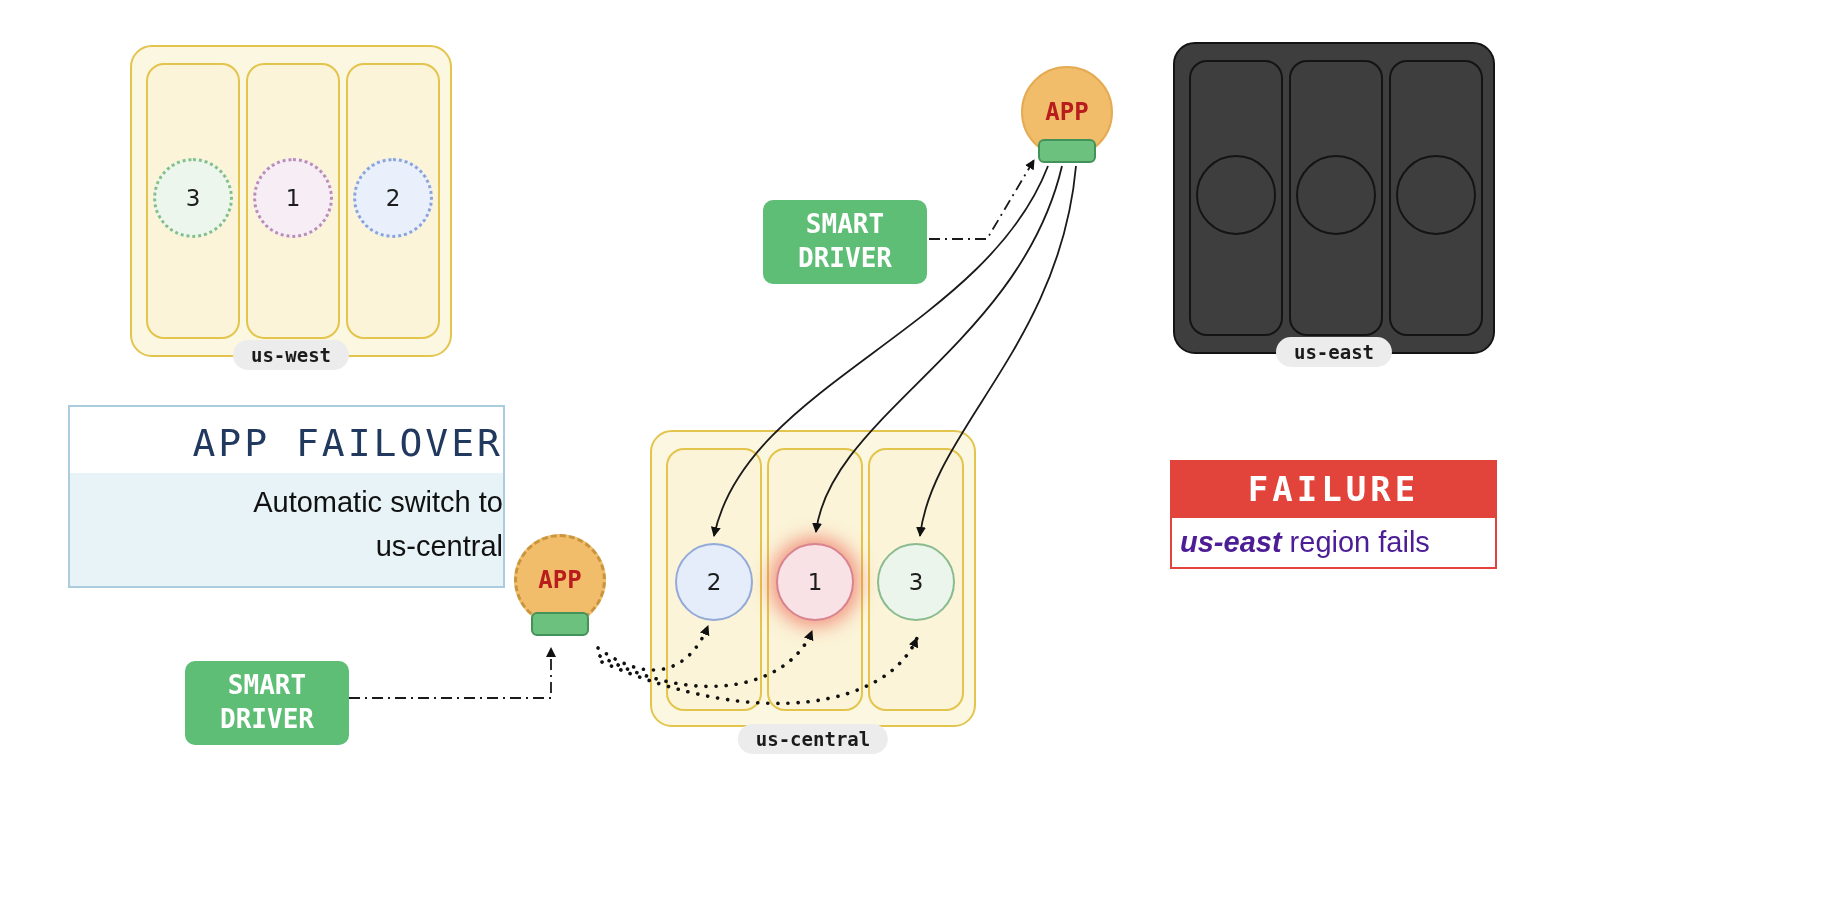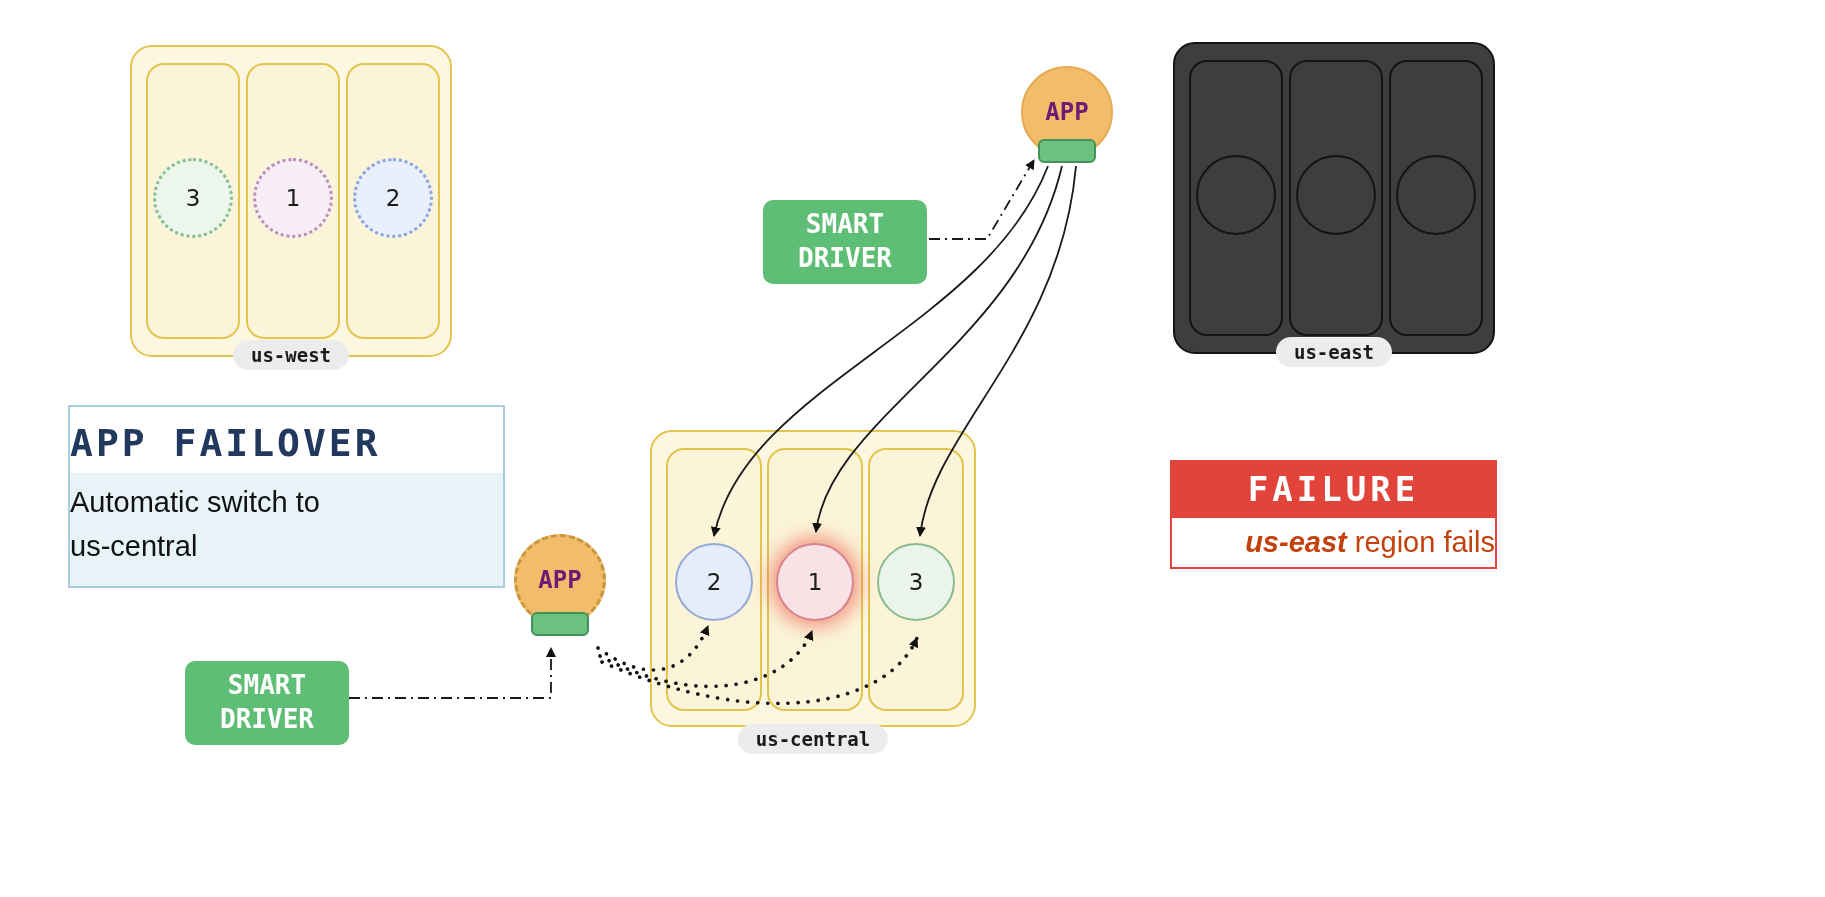--- a/index.html
+++ b/index.html
@@ -38,60 +38,60 @@
     font-size:19px; color:#1b1b1b; white-space:nowrap; z-index:5;
   }
   .region-label.drop { top:calc(100% + 14px); }
 
   
   .app-circle {
     position:absolute; width:92px; height:92px; border-radius:50%;
     background:#f2bd6a; border:2px solid #e5ab53;
     display:flex; align-items:center; justify-content:center;
     font-family:"DejaVu Sans Mono", monospace; font-weight:bold;
-    font-size:24px; color:#701a75; z-index:3;
+    font-size:24px; color:#b91c1c; z-index:3;
   }
   .app-circle.dashed { border:3px dashed #c9953d; }
   .app-connector {
     position:absolute; width:58px; height:24px; background:#6cc17e;
     border:2px solid #43925a; border-radius:6px; z-index:4;
   }
 
   
   .driver {
     position:absolute; width:164px; background:#5fbe76; border-radius:10px;
     color:#ffffff; font-family:"DejaVu Sans Mono", monospace; font-weight:bold;
     font-size:26px; line-height:1.3; text-align:center; padding:8px 22px; z-index:3;
   }
 
   
   .info-box { position:absolute; left:68px; top:405px; width:437px;
     border:2px solid #abccde; z-index:2; }
   .info-title {
-    background:#ffffff; text-align:left; padding:14px 0 8px;
-    font-family:"DejaVu Sans Mono", monospace; font-weight:bold;
+    background:#ffffff; text-align:right; padding:14px 0 8px;
+    font-family:"DejaVu Sans Mono", monospace; font-weight:normal;
     font-size:38px; letter-spacing:3px; color:#21395e;
   }
   .info-body {
-    background:#e7f3f7; text-align:left; padding:8px 0 18px;
+    background:#e7f3f7; text-align:right; padding:8px 0 18px;
     font-family:"Liberation Sans", sans-serif; font-size:29px;
     line-height:1.5; color:#111111;
   }
 
   
   .failure-box { position:absolute; left:1170px; top:450px; width:327px; z-index:2;margin-top:10px; }
   .failure-title {
     background:#e2443b; color:#ffffff; text-align:center; padding:9px 0;
     font-family:"DejaVu Sans Mono", monospace; font-weight:bold;
     font-size:34px; letter-spacing:4px;
   }
   .failure-body {
     background:#ffffff; border:2px solid #e2443b; border-top:none;
-    text-align:right; padding:8px 0; font-family:"Liberation Sans", sans-serif;
-    font-size:29px; color:#c2410c;
+    text-align:left; padding:8px 8px; font-family:"Liberation Sans", sans-serif;
+    font-size:29px; color:#4c1d95;
   }
   .failure-body .subject { font-weight:bold; font-style:italic; }
 
   .arrows { position:absolute; left:0; top:0; width:1825px; height:897px;
     pointer-events:none; z-index:6; }
 </style>
 </head>
 <body>
 
 <div class="canvas">

